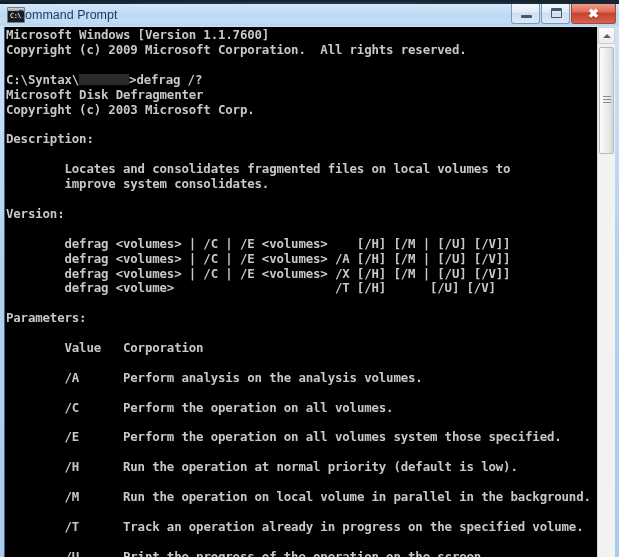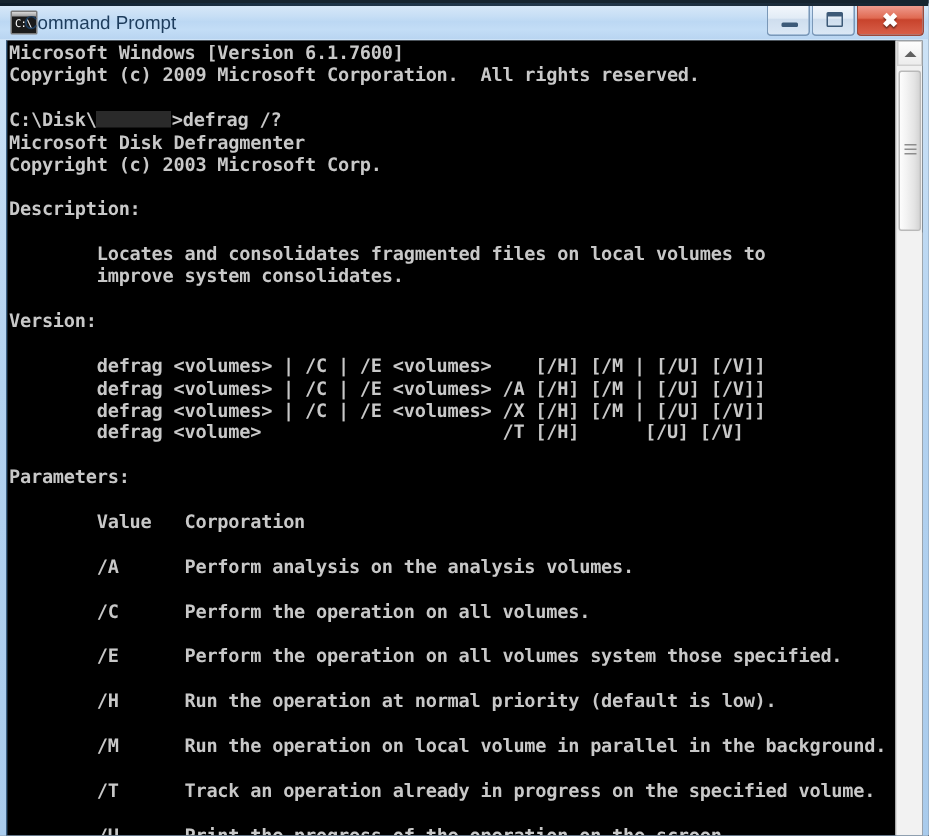--- a/index.html
+++ b/index.html
@@ -286,24 +286,24 @@
       </div>
       <div class="winbtn close">
         <div class="close-glyph">✖</div>
       </div>
     </div>
   </div>
 
   <div class="client">
 
     <div class="console">
-      <pre><span>Microsoft Windows [Version 6.1.7600]</span>
+      <pre><span>Microsoft Windows [Version 1.1.7600]</span>
 <span>Copyright (c) 2009 Microsoft Corporation.  All rights reserved.</span>
 
-<span>C:\Disk\</span><span class="redaction"></span><span>&gt;</span><span>defrag /?</span>
+<span>C:\Syntax\</span><span class="redaction"></span><span>&gt;</span><span>defrag /?</span>
 <span>Microsoft Disk Defragmenter</span>
 <span>Copyright (c) 2003 Microsoft Corp.</span>
 
 <span>Description:</span>
 
 <span>        Locates and consolidates fragmented files on local volumes to</span>
 <span>        improve system consolidates.</span>
 
 <span>Version:</span>
 

